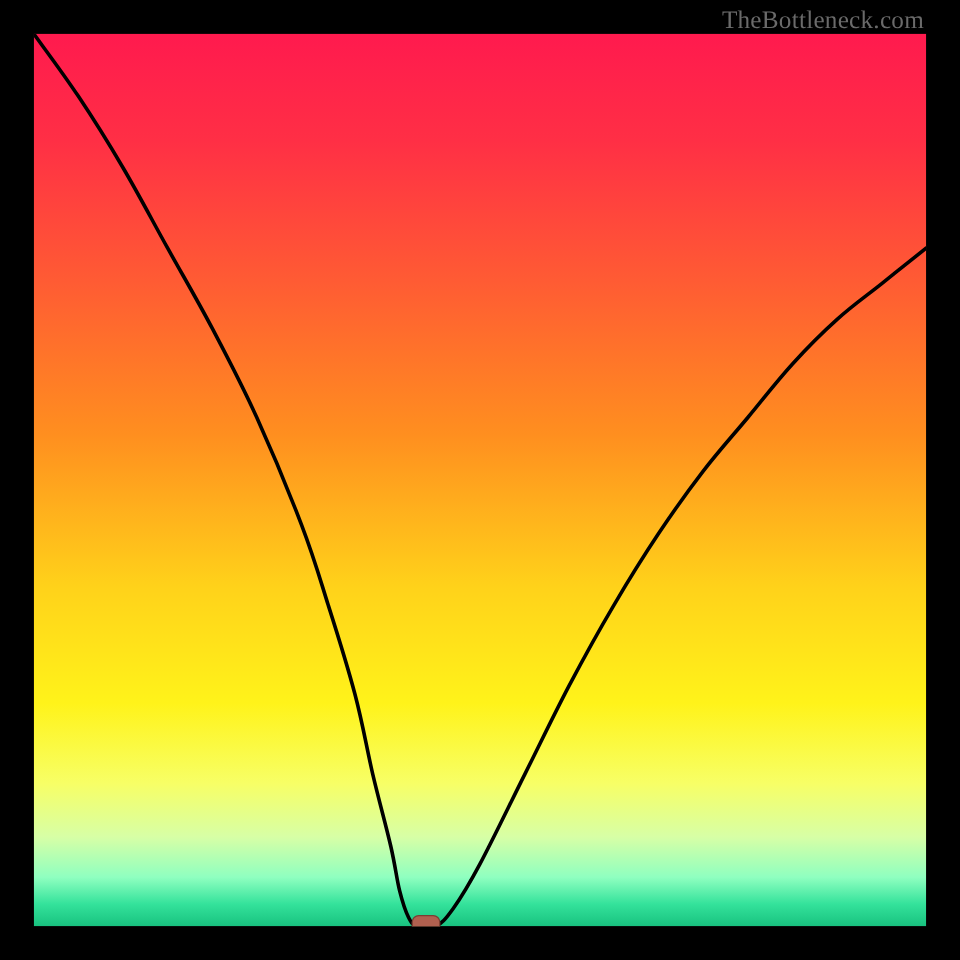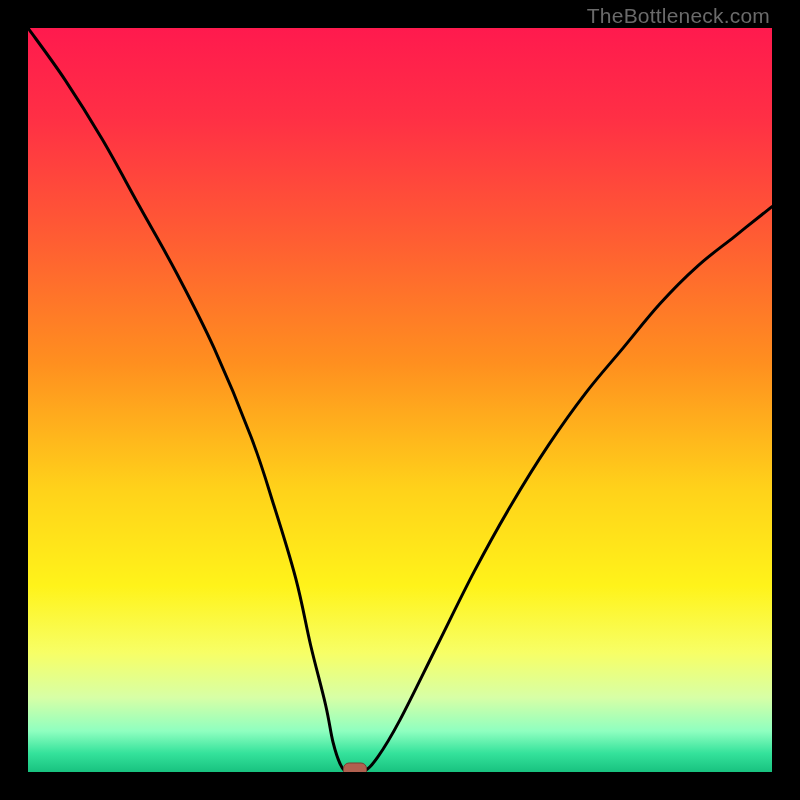--- a/index.html
+++ b/index.html
@@ -41,20 +41,21 @@
     transform: translate(-50%, -50%);
   }
   .watermark {
     position: absolute;
     top: 4px;
     right: 30px;
     font-size: 21px;
     font-weight: 500;
     color: #6a6a6a;
     letter-spacing: 0.2px;
+    font-family: Liberation Serif, serif;
   }
 </style>
 </head>
 <body>
 
 <div class="frame">
 
   <div class="watermark">TheBottleneck.com</div>
 
   <div class="plot-area">

